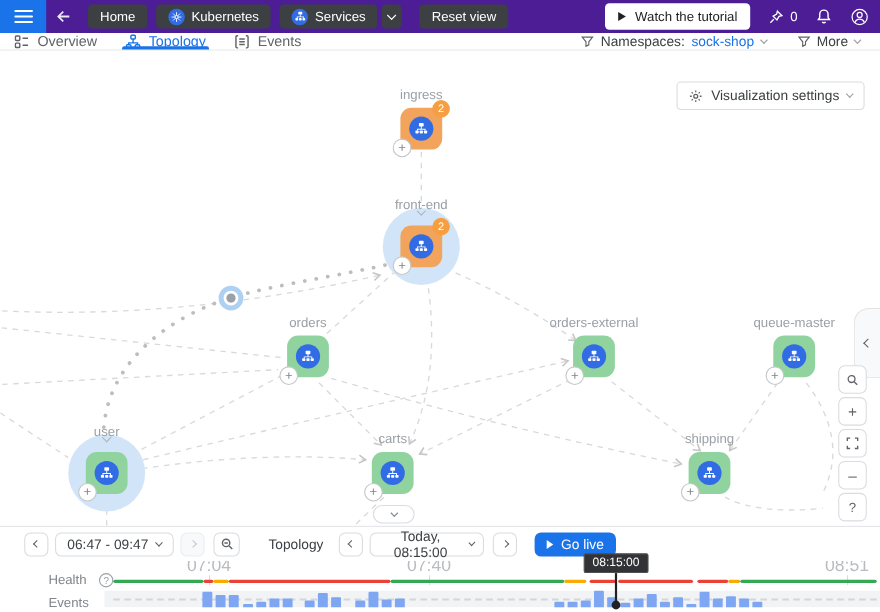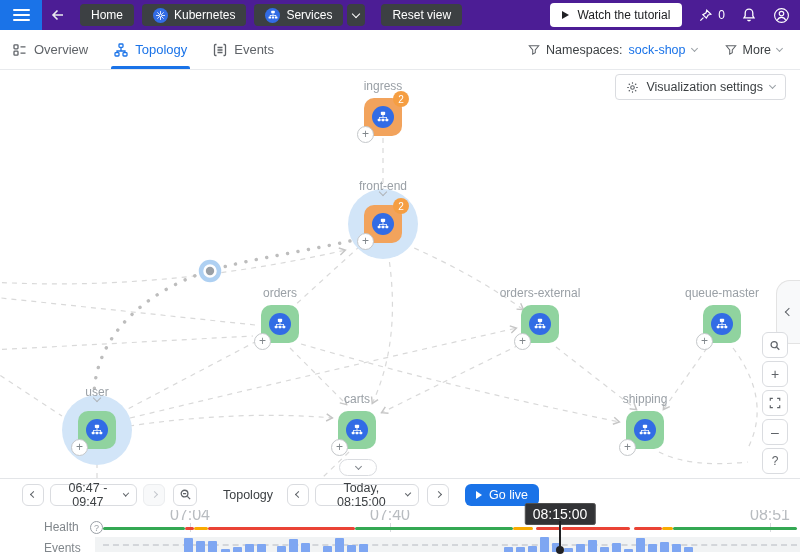--- a/index.html
+++ b/index.html
@@ -19,21 +19,21 @@
   .tb-caret{padding:0 6px;margin-left:4px}
   .circ-ic{width:15px;height:15px;border-radius:50%;display:flex;align-items:center;justify-content:center;flex:none}
   .spacer{flex:1}
   .tutorial{background:#fff;color:#202124;border:none;border-radius:4px;height:24px;padding:0 12px;font-size:12px;display:flex;align-items:center;gap:8px;cursor:pointer;font-family:inherit}
   .play-dark{width:0;height:0;border-left:7px solid #202124;border-top:4.5px solid transparent;border-bottom:4.5px solid transparent}
   .tb-ic{display:flex;align-items:center;margin-left:16px;cursor:pointer}
   .pin-count{color:#fff;font-size:12px;margin-left:5px}
   .avatar{margin-right:10px}
 
   
-  .tabbar{position:absolute;top:30px;left:0;right:0;height:40px;background:#fff;border-bottom:1px solid #e8eaed;display:flex;align-items:center;font-size:13px;color:#5f6368;z-index:25}
+  .tabbar{position:absolute;top:30px;left:0;right:0;height:16px;background:#fff;border-bottom:1px solid #e8eaed;display:flex;align-items:center;font-size:13px;color:#5f6368;z-index:25}
   .tab{display:flex;align-items:center;gap:7px;height:100%;padding:0 13px;position:relative;cursor:pointer}
   .tab.active{color:#1a73e8}
   .tab.active::after{content:"";position:absolute;left:10px;right:10px;bottom:0;height:3px;background:#1a73e8;border-radius:2px 2px 0 0}
   .filters{margin-left:auto;display:flex;align-items:center;gap:28px;padding-right:18px;font-size:12.5px;color:#3c4043}
   .filter{display:flex;align-items:center;gap:6px;cursor:pointer}
   .filter .val{color:#1a73e8}
   .filter .chv{width:5px;height:5px;color:#9aa0a6}
 
   
   .canvas{position:absolute;top:60px;left:0;width:800px;height:418px;background:#fff;overflow:hidden}
@@ -75,21 +75,21 @@
   .tl-lab{position:absolute;font-size:12px;color:#80868b}
   .tl-help{position:absolute;left:90px;top:11px;width:13px;height:13px;border:1.2px solid #9aa0a6;border-radius:50%;color:#9aa0a6;font-size:9px;display:flex;align-items:center;justify-content:center}
   .evband{position:absolute;left:95px;top:27px;width:705px;height:15px;background:#f1f3f4}
   .evdash{position:absolute;left:103px;top:34px;width:694px;border-top:2px dashed #d3d6da}
   .seg{position:absolute;top:17px;height:3px;border-radius:2px}
   .tick{position:absolute;top:13px;width:1px;height:9px;background:#d8dadd}
   .ticklab{position:absolute;top:-4px;transform:translateX(-50%);font-size:16px;color:#b8bcc0}
   .bar{position:absolute;width:9px;border-radius:1px 1px 0 0}
 
   .overlay{position:absolute;left:0;top:0;width:800px;height:556px;pointer-events:none;z-index:40}
-  .marker-tip{position:absolute;top:503px;transform:translateX(-50%);background:#323336;color:#fff;font-size:14px;padding:2px 7px;border-radius:2px;border:1px solid #505050}
+  .marker-tip{position:absolute;top:503px;transform:translateX(-50%);background:#323336;color:#fff;font-size:11px;padding:2px 7px;border-radius:2px;border:1px solid #505050}
   .marker-line{position:absolute;top:521px;width:1.5px;height:28px;background:#202124}
   .marker-dot{position:absolute;top:546px;width:8px;height:8px;border-radius:50%;background:#202124}
 </style>
 </head>
 <body>
 
 <header class="topbar">
   <div class="hamburger">
       <span></span>
       <span></span>
@@ -398,21 +398,21 @@
 
   <div class="collapse-pill">
       <span class="chv down"></span>
     </div>
 </div>
 
 <div class="timebar">
   <button class="bbtn sq" style="margin-left:22px">
       <span class="chv left"></span>
     </button>
-  <button class="bbtn" style="margin-left:6px;width:87px">
+  <button class="bbtn" style="margin-left:6px;width:108px">
       <span>06:47 - 09:47</span>
       <span class="chv down"></span>
     </button>
   <button class="bbtn sq disabled" style="margin-left:6px">
       <span class="chv right"></span>
     </button>
   <button class="bbtn sq" style="margin-left:8px;width:24px">
     <svg width="13" height="13" viewBox="0 0 14 14" fill="none" stroke="#5f6368" stroke-width="1.4">
         <circle cx="6" cy="6" r="3.6"></circle>
         <path d="M9 9l3 3M4.3 6h3.4"></path>

